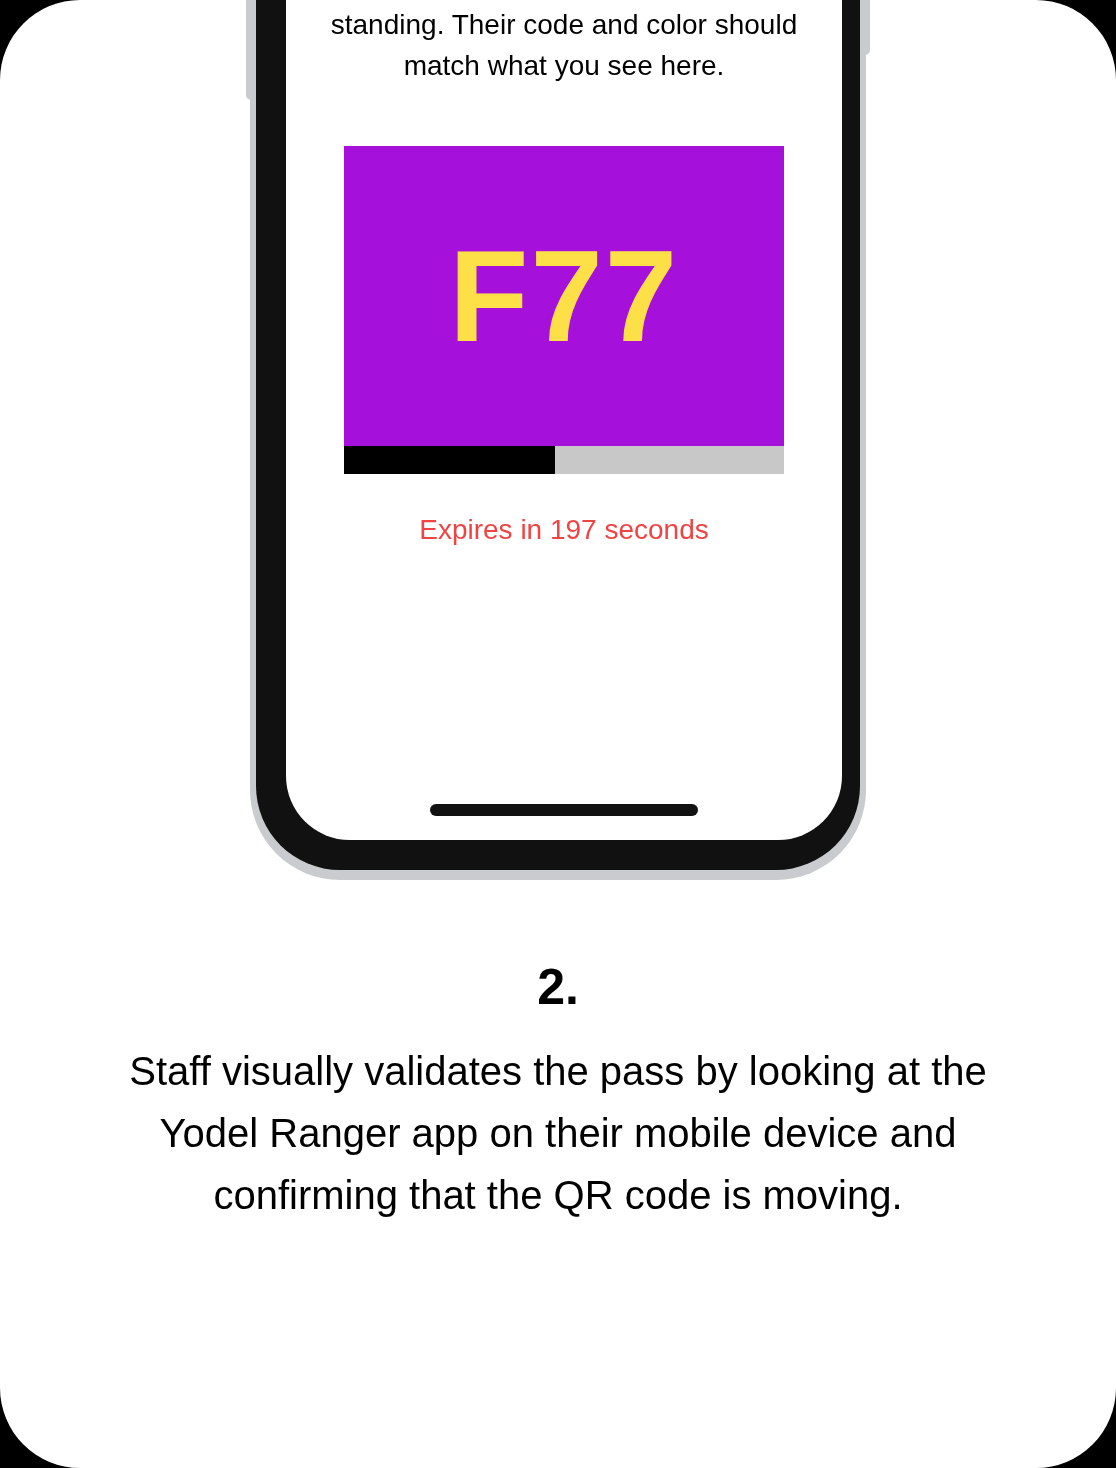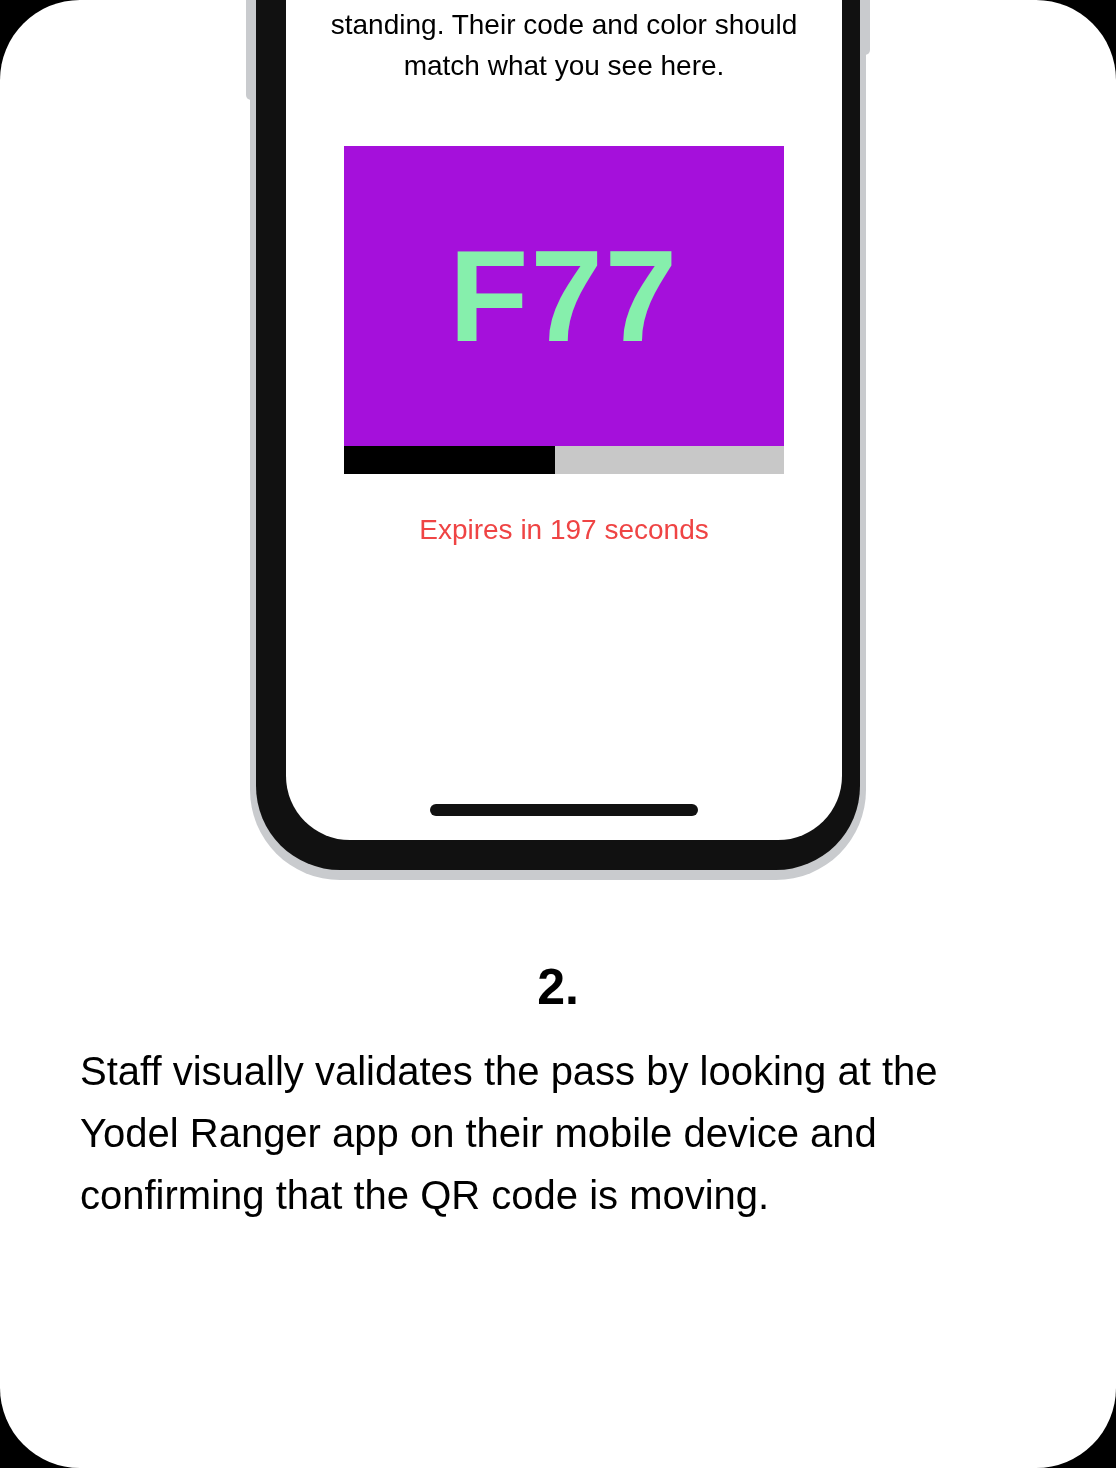--- a/index.html
+++ b/index.html
@@ -91,21 +91,21 @@
     .code-block {
       width: 440px;
       height: 300px;
       margin-top: 60px;
       background: #a510db;
       display: flex;
       align-items: center;
       justify-content: center;
     }
     .code-text {
-      color: #86efac;
+      color: #fde047;
       font-size: 130px;
       font-weight: 800;
       letter-spacing: 2px;
       font-family: Helvetica, Arial, sans-serif;
     }
     .progress-track {
       width: 440px;
       height: 28px;
       background: #c8c8c8;
       position: relative;
@@ -138,21 +138,21 @@
       font-size: 50px;
       font-weight: 700;
       color: #000;
       margin-top: 138px;
       text-align: center;
     }
     .step-description {
       font-size: 40px;
       line-height: 1.55;
       color: #000;
-      text-align: left;
+      text-align: center;
       padding: 0 80px;
       margin-top: 24px;
     }
   </style>
 </head>
 <body>
 
 <div class="card">
 
   <div class="phone-frame">

